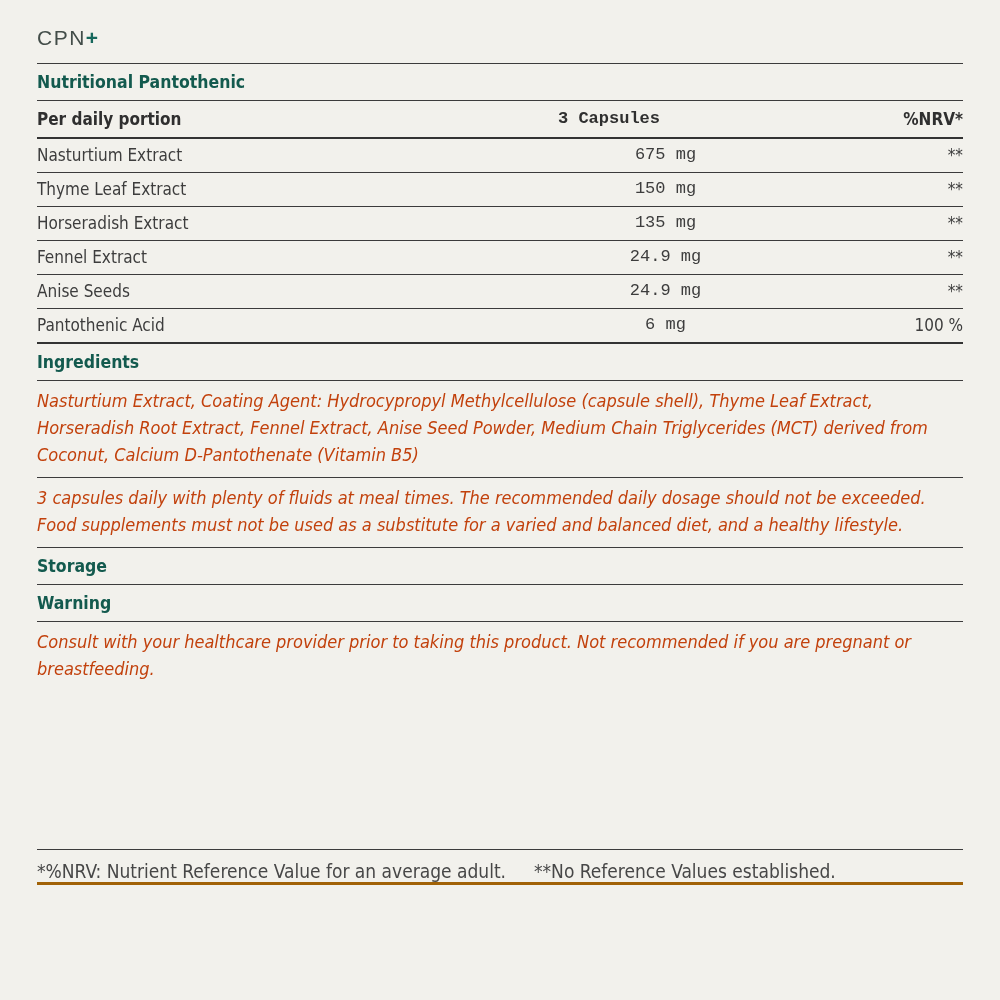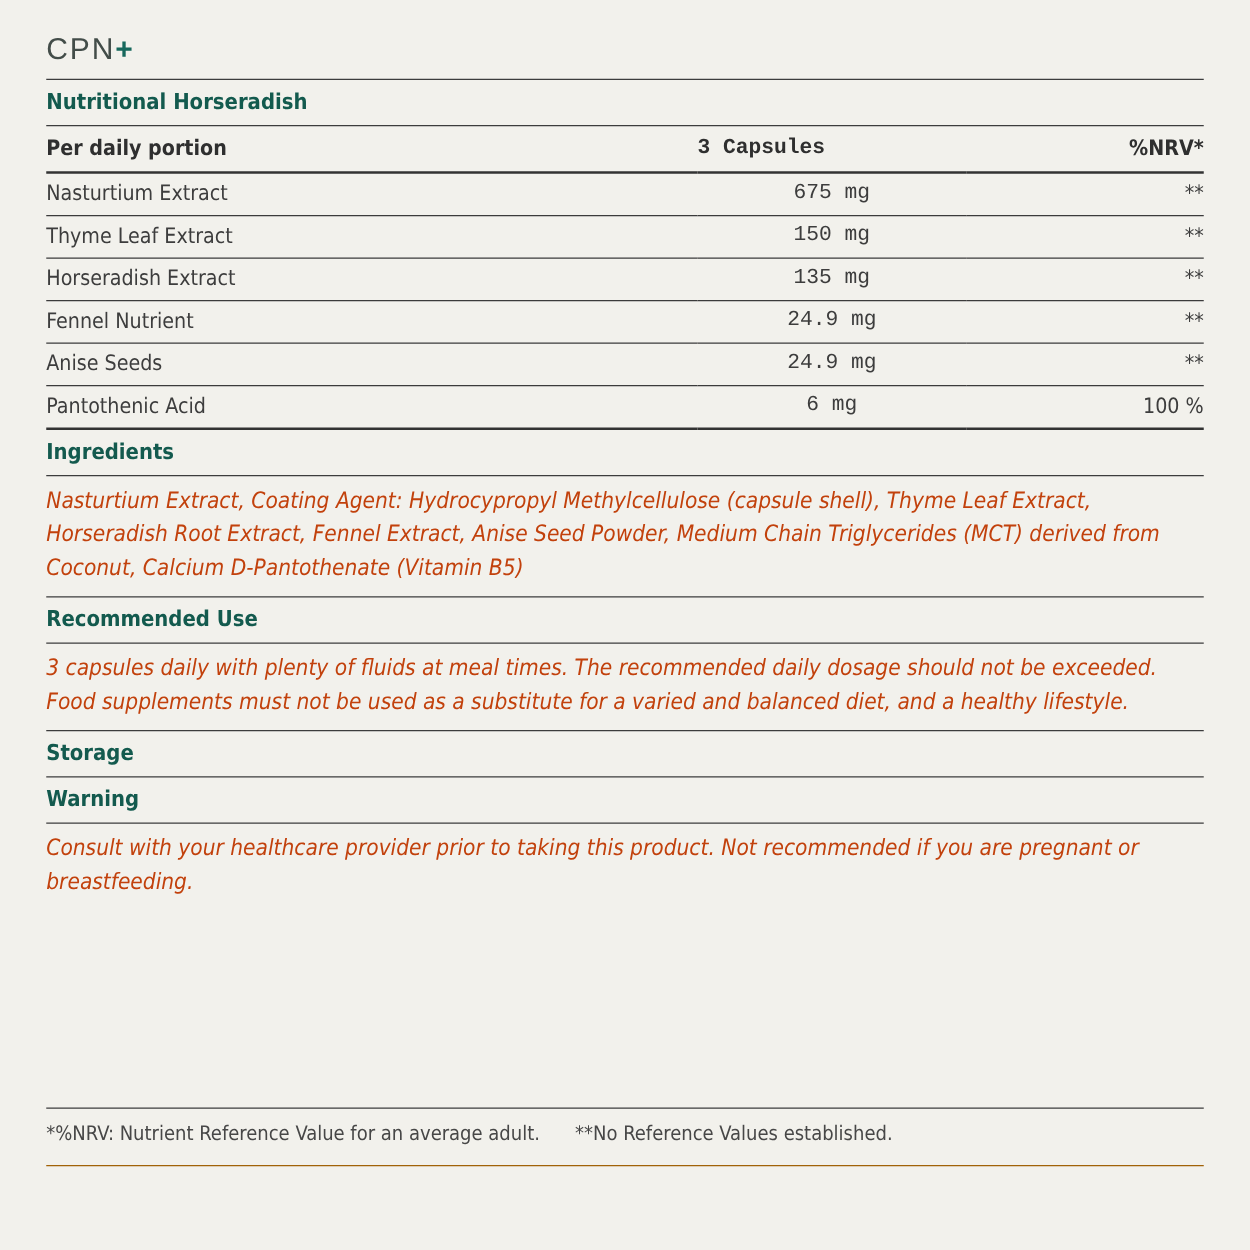--- a/index.html
+++ b/index.html
@@ -8,21 +8,21 @@
     background: #f2f1ec;
     font-family: "DejaVu Sans", "Liberation Sans", sans-serif;
     font-stretch: condensed;
     color: #3d3d3d;
     padding: 26px 37px 0 37px;
     overflow: hidden;
   }
   .logo {
     font-family: "Liberation Sans", sans-serif;
     font-stretch: normal;
-    font-size: 24px;
+    font-size: 21px;
     letter-spacing: 1.5px;
     color: #434d49;
     font-weight: 400;
     height: 26px;
     margin-bottom: 11px;
   }
   .logo .plus { color: #17685c; font-weight: 700; letter-spacing: 0; }
   .rule-top { border-top: 1px solid #3c3c3c; }
   .section-title {
     font-size: 17.5px;
@@ -61,43 +61,43 @@
   table.nutri td {
     color: #3d3d3d;
     border-bottom: 1.5px solid #3b3b3b;
   }
   table.nutri tr:last-child td { border-bottom: 2.5px solid #333; }
   .c2 { width: 215px; text-align: center; font-family: Liberation Mono, monospace; }
   .c3 { width: 190px; text-align: right !important; margin-top: 16px; }
   .spacer { height: 158px; }
   .footnote {
     border-top: 1px solid #3c3c3c;
-    border-bottom: 1px solid #a16207;
-    font-size: 16px;
+    border-bottom: 3px solid #a16207;
+    font-size: 19px;
     color: #474747;
-    padding: 10px 0 16px 0;
+    padding: 10px 0 0 0;
   }
   .footnote .fn2 { margin-left: 28px; }
   .footer-row {
     display: flex;
     justify-content: space-between;
     align-items: baseline;
     padding-top: 13px;
   }
 </style>
 </head>
 <body>
 
 <div>
 
   <div class="logo"><span>CPN</span><span class="plus">+</span></div>
 
   <div class="rule-top"></div>
 
-  <div class="section-title">Nutritional Horseradish</div>
+  <div class="section-title">Nutritional Pantothenic</div>
 
   <table class="nutri">
     <thead>
       <tr>
         <th>Per daily portion</th>
         <th class="c2">3 Capsules</th>
         <th class="c3">%NRV*</th>
       </tr>
     </thead>
     <tbody>
@@ -110,41 +110,40 @@
         <td>Thyme Leaf Extract</td>
         <td class="c2">150 mg</td>
         <td class="c3">**</td>
       </tr>
       <tr>
         <td>Horseradish Extract</td>
         <td class="c2">135 mg</td>
         <td class="c3">**</td>
       </tr>
       <tr>
-        <td>Fennel Nutrient</td>
+        <td>Fennel Extract</td>
         <td class="c2">24.9 mg</td>
         <td class="c3">**</td>
       </tr>
       <tr>
         <td>Anise Seeds</td>
         <td class="c2">24.9 mg</td>
         <td class="c3">**</td>
       </tr>
       <tr>
         <td>Pantothenic Acid</td>
         <td class="c2">6 mg</td>
         <td class="c3">100 %</td>
       </tr>
     </tbody>
   </table>
 
   <div class="section-title">Ingredients</div>
   <div class="section-body">Nasturtium Extract, Coating Agent: Hydrocypropyl Methylcellulose (capsule shell), Thyme Leaf Extract, Horseradish Root Extract, Fennel Extract, Anise Seed Powder, Medium Chain Triglycerides (MCT) derived from Coconut, Calcium D-Pantothenate (Vitamin B5)</div>
 
-  <div class="section-title">Recommended Use</div>
   <div class="section-body">3 capsules daily with plenty of fluids at meal times. The recommended daily dosage should not be exceeded. Food supplements must not be used as a substitute for a varied and balanced diet, and a healthy lifestyle.</div>
 
   <div class="section-title">Storage</div>
 
   <div class="section-title">Warning</div>
   <div class="section-body no-rule">Consult with your healthcare provider prior to taking this product. Not recommended if you are pregnant or breastfeeding.</div>
 
   <div class="spacer"></div>
 
   <div class="footnote">

